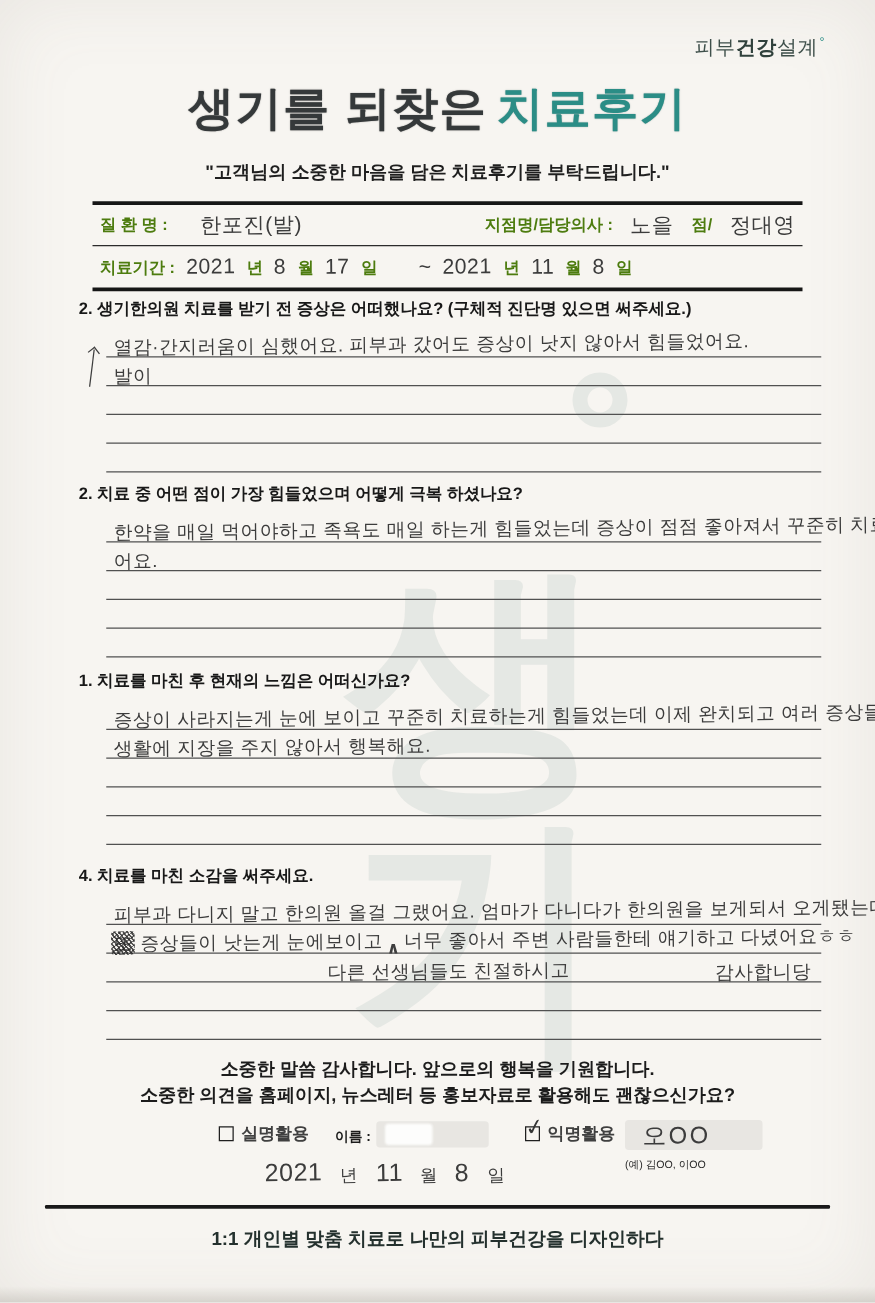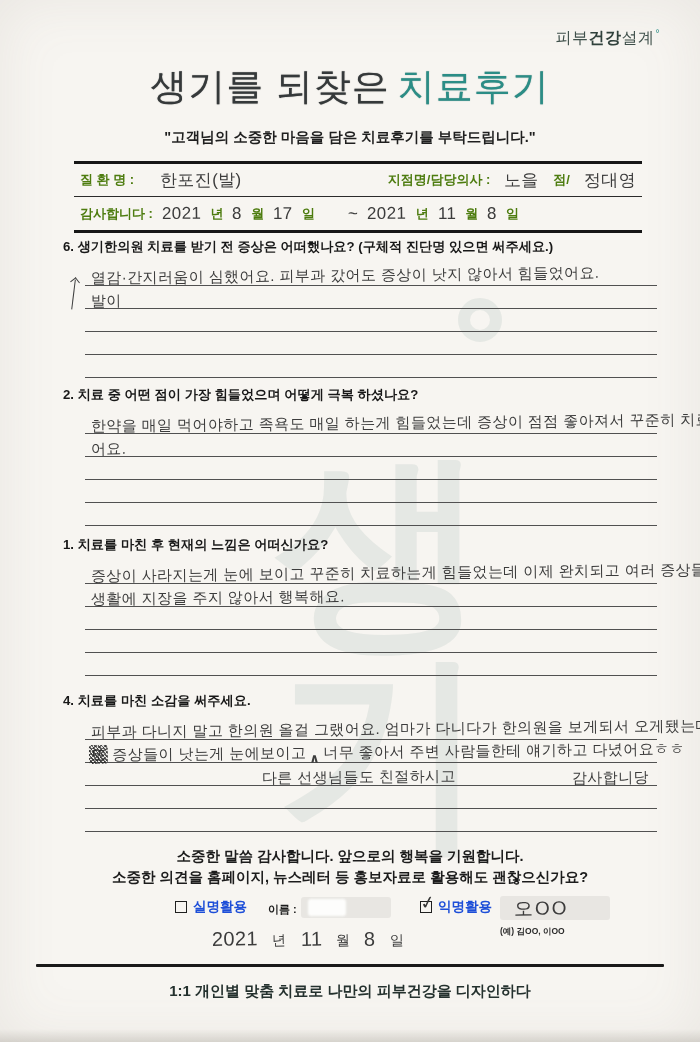--- a/index.html
+++ b/index.html
@@ -22,21 +22,21 @@
   .wm-ring {
     position:absolute; left:458px; top:298px; width:44px; height:44px;
     border:12px solid rgba(168,188,180,0.22); border-radius:50%;
     pointer-events:none;
   }
   
   .logo { position:absolute; top:28px; right:40px; font-size:16px; color:#3f504b; letter-spacing:0.5px; }
   .logo b { color:#30413c; }
   .logo sup { color:#2b8d86; font-size:10px; margin-left:1px; }
   .title { position:absolute; top:62px; left:0; right:0; text-align:center;
-           font-size:37px; font-weight:400; letter-spacing:1px; }
+           font-size:37px; font-weight:700; letter-spacing:1px; }
   .title .t1 { color:#35393a; text-shadow:0 0 1px rgba(30,30,30,0.55); }
   .title .t2 { color:#2b8d86; margin-left:8px; text-shadow:0 0 1px rgba(20,80,75,0.55); }
   .subtitle { position:absolute; top:128px; left:0; right:0; text-align:center;
               font-size:14.5px; font-weight:700; color:#1f1f1f; }
   
   .meta { position:absolute; top:161px; left:74px; right:58px;
           border-top:3px solid #161616; border-bottom:3px solid #161616; }
   .meta-row { display:flex; align-items:center; height:33px; padding:0 6px; }
   .meta-row.r1 { border-bottom:1.5px solid #2b2b2b; }
   .plabel { font-size:13px; font-weight:700; color:#4d7c0f; white-space:nowrap; }
@@ -65,31 +65,31 @@
   .hw.insert-note { left:31%; }
   .hw.thanks { left:auto; right:8px; }
   
   .closing { position:absolute; top:846px; left:0; right:0; text-align:center; }
   .closing p { font-size:14.5px; font-weight:700; color:#1c1c1c; line-height:21px; }
   .consent { position:absolute; top:896px; left:0; right:0; height:44px; }
   .cbx-group { position:absolute; display:flex; align-items:center; }
   .cbx-group.real { left:175px; top:2px; }
   .cbx-group.anon { left:420px; top:2px; }
   .cbx { width:12px; height:12px; border:1.7px solid #1f1f1f; margin-right:6px; position:relative; background:transparent; }
-  .clabel { font-size:13.5px; font-weight:700; color:#1d4ed8; }
+  .clabel { font-size:13.5px; font-weight:700; color:#404040; }
   .check { position:absolute; left:1px; top:-9px; font-size:18px; color:#353535; transform:rotate(-10deg); }
   .name-label { position:absolute; left:268px; top:6px; font-size:11px; font-weight:700; color:#1c1c1c; }
   .name-box { position:absolute; left:301px; top:1px; width:90px; height:21px;
               background:#e8e6e2; border-radius:3px; }
   .blur-patch { position:absolute; left:7px; top:2px; width:38px; height:17px;
                 background:#fdfdfc; border-radius:3px; filter:blur(1px); }
   .anon-box { position:absolute; left:500px; top:0; width:110px; height:24px;
               background:#e8e6e2; border-radius:3px; }
   .anon-box .hw { position:absolute; left:14px; top:0px; font-size:19px; letter-spacing:2px; }
-  .example { position:absolute; left:500px; top:30px; font-size:8.5px; font-weight:700; color:#2a2a2a; white-space:nowrap; }
+  .example { position:absolute; left:500px; top:30px; font-size:8.5px; font-weight:400; color:#2a2a2a; white-space:nowrap; }
   
   .date-row { position:absolute; top:928px; left:212px; display:flex; align-items:flex-end; }
   .date-row .hw { transform:rotate(-1deg); }
   .date-row .num { font-size:20px; }
   .date-row .unit { font-size:14px; margin:0 14px 1px 14px; }
   .bottom-rule { position:absolute; top:964px; left:36px; right:36px; height:3px; background:#191919; border-radius:1px; }
   .footer { position:absolute; top:982px; left:0; right:0; text-align:center;
             font-size:15px; font-weight:700; color:#24312e; }
   .scan-band { position:absolute; left:0; right:0; bottom:0; height:13px;
                background:linear-gradient(to bottom, rgba(186,182,175,0), rgba(182,178,170,0.45)); }
@@ -118,39 +118,39 @@
         <span class="hw big">한포진(발)</span>
       </div>
       <div class="cell-right">
         <span class="plabel">지점명/담당의사 :</span>
         <span class="hw big">노을</span>
         <span class="plabel">점/</span>
         <span class="hw big">정대영</span>
       </div>
     </div>
     <div class="meta-row r2">
-      <span class="plabel">감사합니다 :</span>
+      <span class="plabel">치료기간 :</span>
       <span class="hw big">2021</span>
       <span class="plabel">년</span>
       <span class="hw big">8</span>
       <span class="plabel">월</span>
       <span class="hw big">17</span>
       <span class="plabel">일</span>
       <span class="hw big" style="margin-left:24px">~</span>
       <span class="hw big">2021</span>
       <span class="plabel">년</span>
       <span class="hw big">11</span>
       <span class="plabel">월</span>
       <span class="hw big">8</span>
       <span class="plabel">일</span>
     </div>
   </div>
 
   <section class="q" style="top:238px">
-    <div class="q-label">6. 생기한의원 치료를 받기 전 증상은 어떠했나요? (구체적 진단명 있으면 써주세요.)</div>
+    <div class="q-label">2. 생기한의원 치료를 받기 전 증상은 어떠했나요? (구체적 진단명 있으면 써주세요.)</div>
     <div class="lines">
       <div class="line">
           <span class="hw">열감·간지러움이 심했어요.  피부과 갔어도 증상이 낫지 않아서 힘들었어요.</span>
         </div>
       <div class="line">
           <span class="insert-arrow"></span>
           <span class="hw">발이</span>
         </div>
       <div class="line"></div>
       <div class="line"></div>

